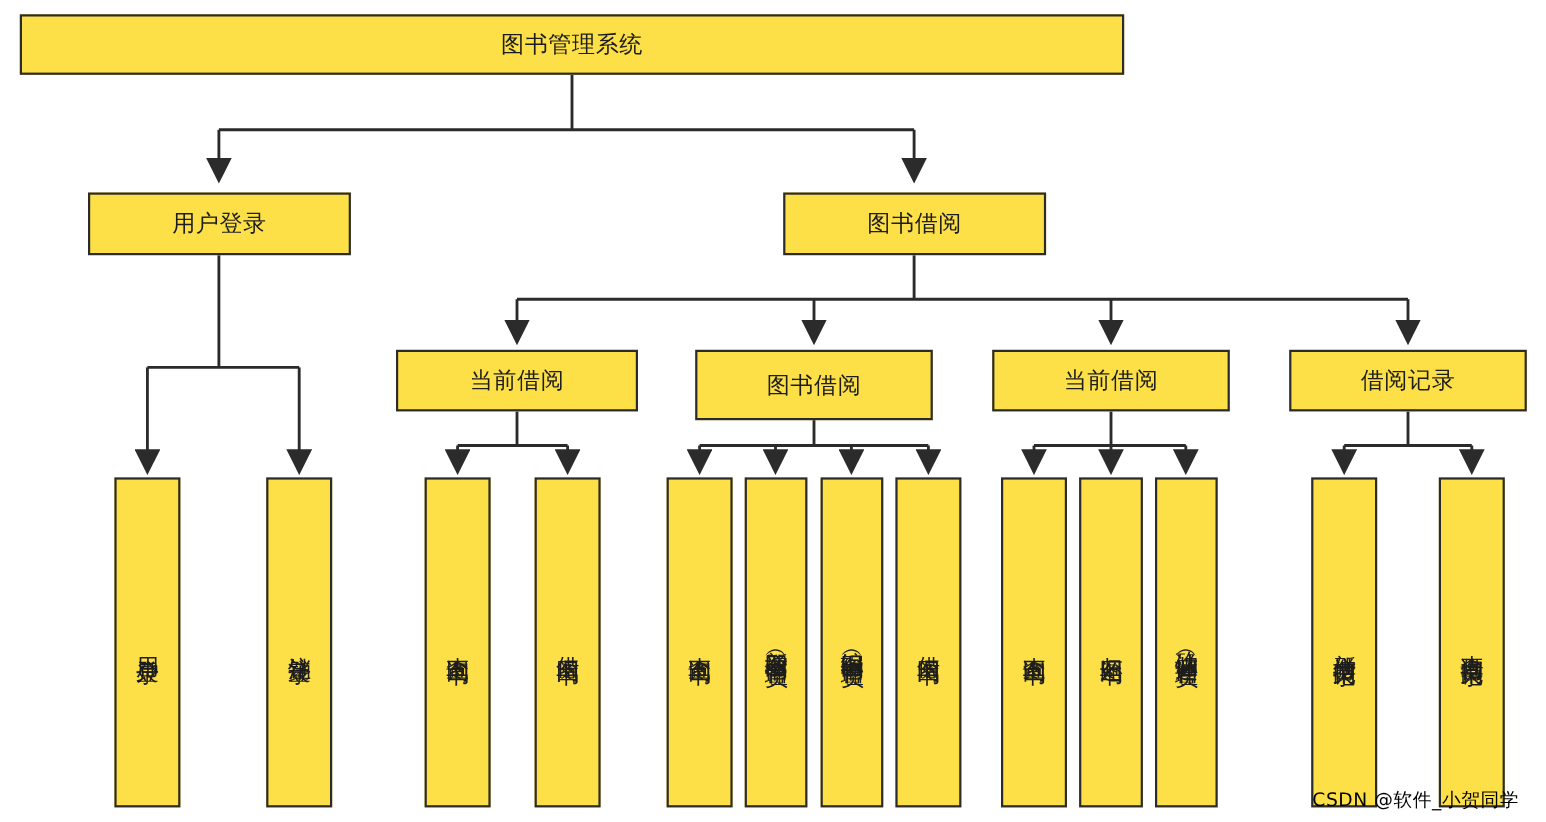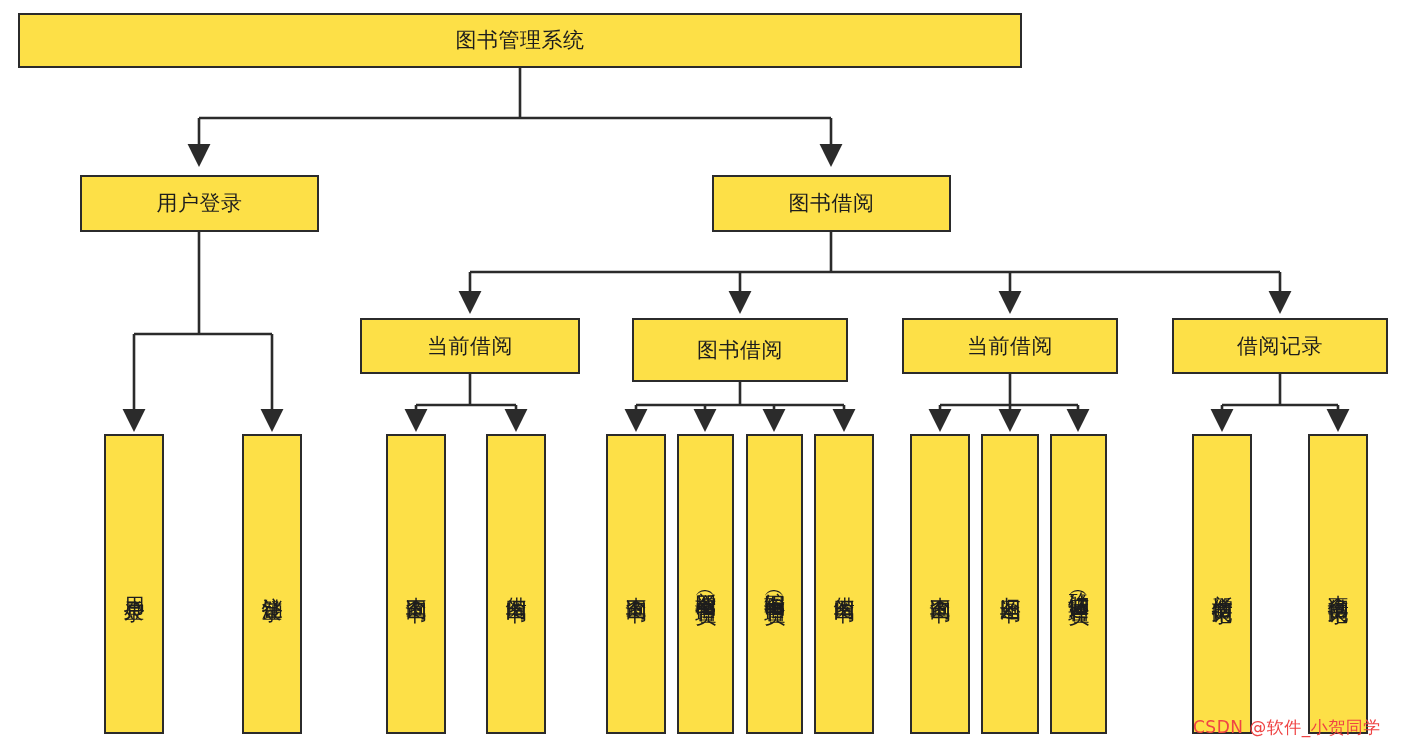--- a/index.html
+++ b/index.html
@@ -54,21 +54,21 @@
     white-space: normal;
   }
   .node.leaf {
     align-items: center;
     justify-content: center;
     padding: 6px 0;
   }
   .watermark {
     position: absolute;
     font-size: 17px;
-    color: #ef4444;
+    color: #000000;
     white-space: nowrap;
     letter-spacing: 0.5px;
     pointer-events: none;
   }
 </style>
 </head>
 <body>
 
 <div id="diagram-root">
 

